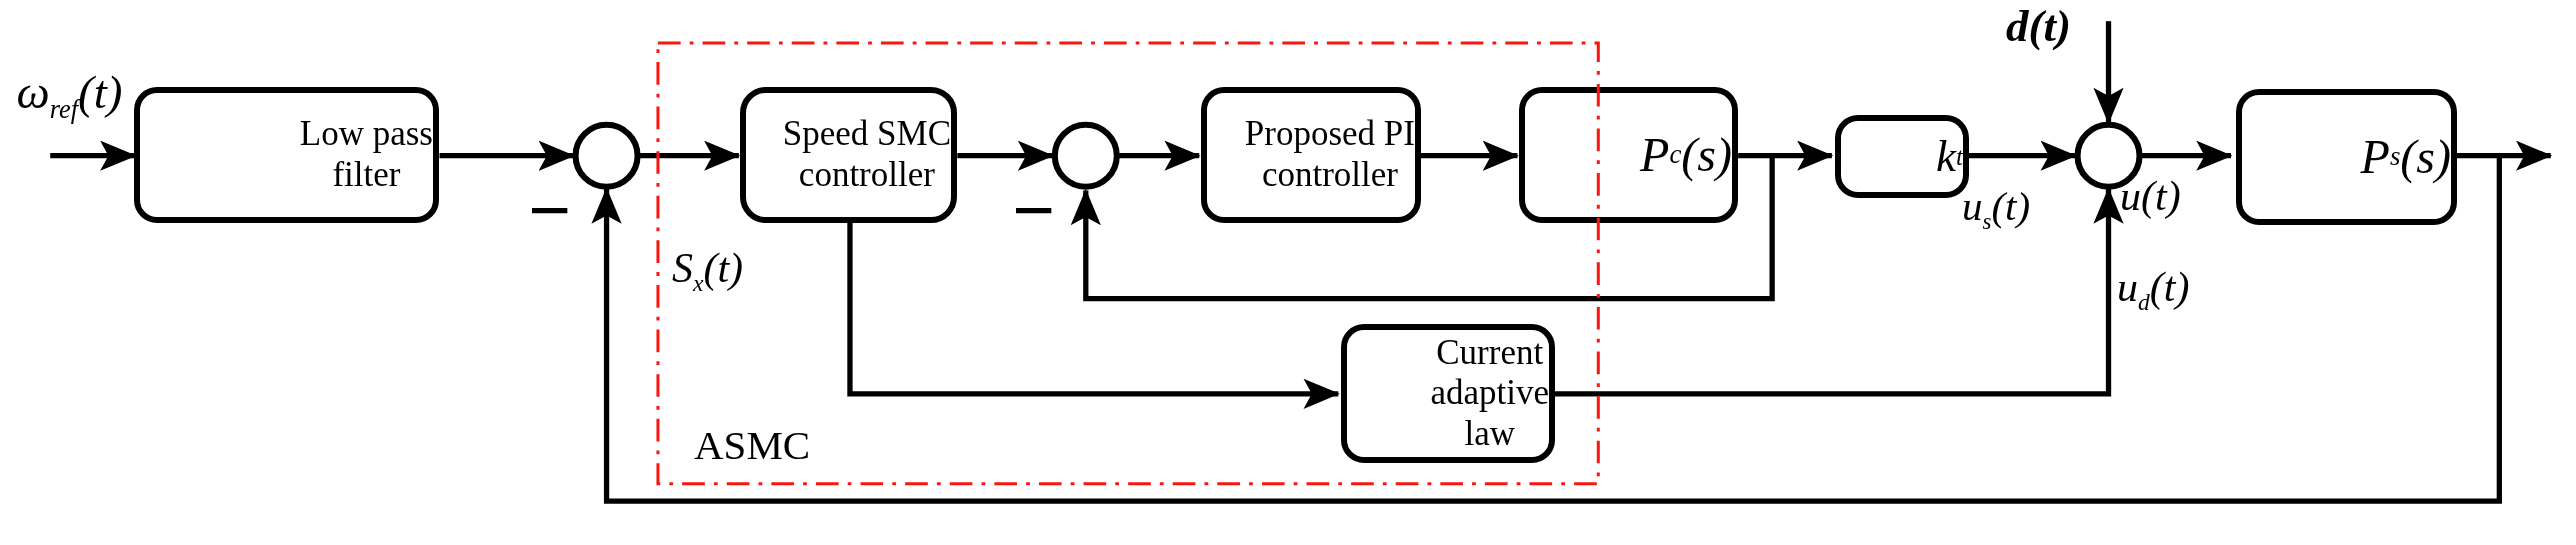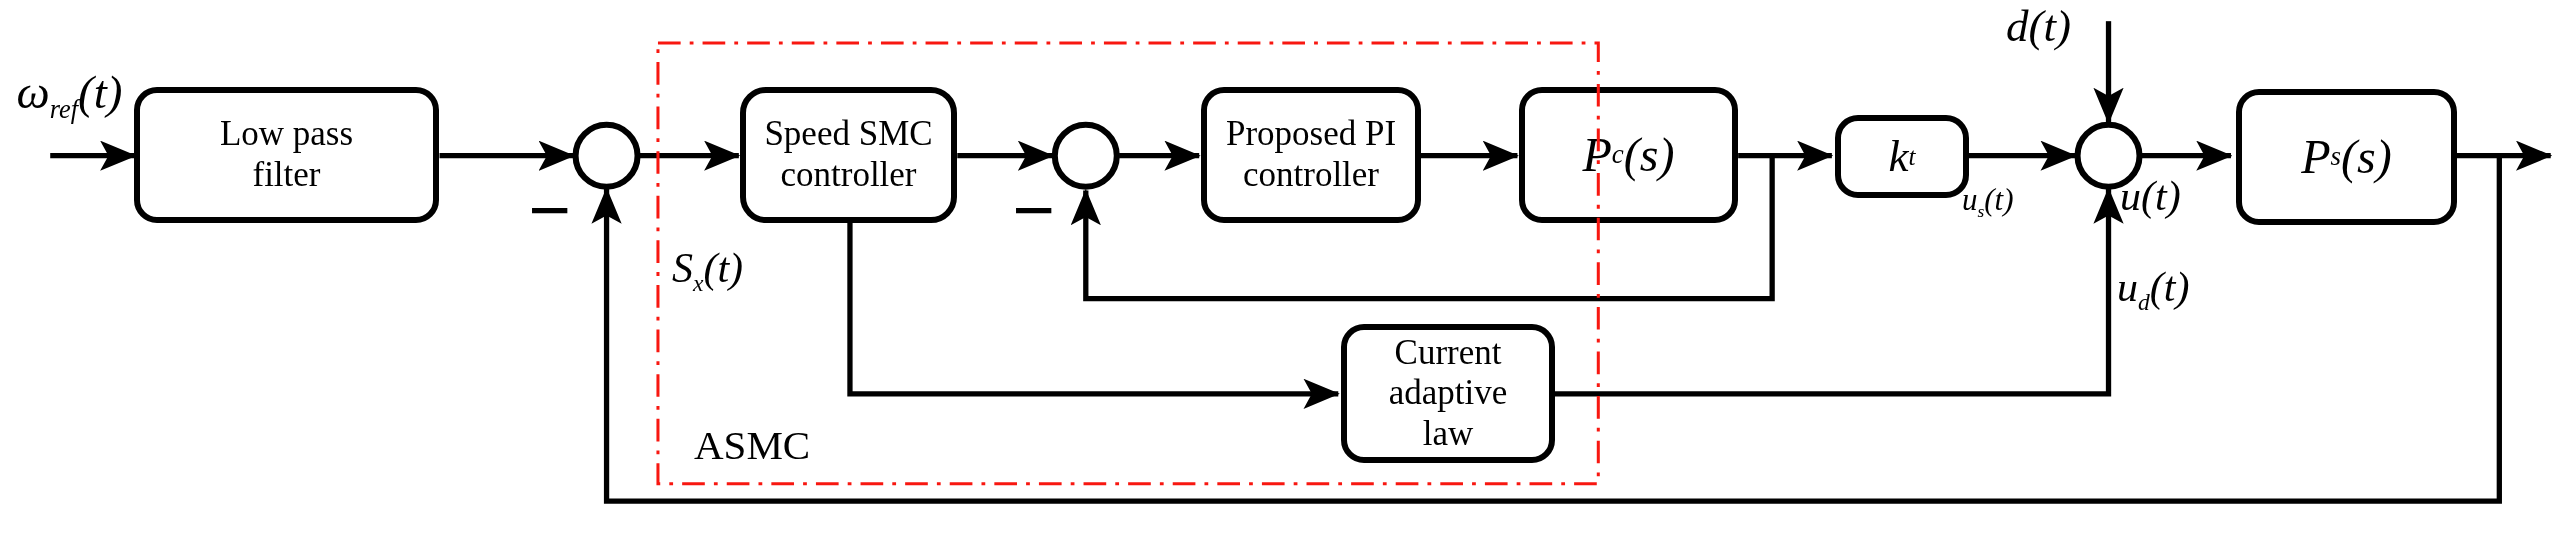--- a/index.html
+++ b/index.html
@@ -3,30 +3,30 @@
 <meta charset="utf-8">
 <style>
   html,body{margin:0;padding:0;background:#ffffff;}
   #canvas{position:relative;width:2576px;height:545px;background:#ffffff;overflow:hidden;
           font-family:"Liberation Serif",serif;color:#000;}
   svg.layer{position:absolute;left:0;top:0;width:2576px;height:545px;}
   #overlay{pointer-events:none;}
   .wire{stroke:#000;stroke-width:7;fill:none;}
   .sumjct{stroke:#000;stroke-width:8;fill:#fff;}
   .block{position:absolute;box-sizing:border-box;border:6px solid #000;border-radius:23px;
-         background:#fff;display:flex;align-items:center;justify-content:center;
+         background:#fff;display:flex;align-items:center;justify-content:flex-end;
          text-align:center;white-space:pre-line;font-size:35px;line-height:1.16;}
   .mathblock{font-style:italic;}
   .mlabel{position:absolute;font-style:italic;white-space:nowrap;}
   .msub{font-size:0.56em;font-style:italic;vertical-align:-0.38em;}
   .marg{font-style:italic;}
   .plain{position:absolute;font-style:normal;white-space:nowrap;}
   .minus{position:absolute;font-size:76px;line-height:1;font-style:normal;font-weight:bold;}
   .fs62{font-size:47px;} .fs60{font-size:45px;} .fs56{font-size:42px;}
-  .fs54{font-size:31px;} .fs44{font-size:41px;}
+  .fs54{font-size:41px;} .fs44{font-size:41px;}
   .pcfont{font-size:48px;} .ktfont{font-size:45px;}
 </style>
 </head>
 <body>
 
 <div id="canvas">
 
   <svg class="layer" viewBox="0 0 3405 721">
     <defs>
       <marker id="arrow" viewBox="0 0 48 40" refX="46" refY="20" markerWidth="48" markerHeight="40" orient="auto" markerUnits="userSpaceOnUse">
@@ -81,21 +81,21 @@
 law</span></div>
 
   <div class="mlabel fs62" style="left:16.6px;top:65px;">
     <span>ω</span><span class="msub">ref</span><span class="marg">(t)</span>
   </div>
 
   <div class="mlabel fs56" style="left:672px;top:244px;text-align:right;">
     <span>S</span><span class="msub">x</span><span class="marg">(t)</span>
   </div>
 
-  <div class="mlabel fs60" style="left:2006px;top:0px;">
+  <div class="mlabel fs60" style="left:2006px;top:0px;font-weight:bold;">
     <span>d</span><span class="marg">(t)</span>
   </div>
 
   <div class="mlabel fs54" style="left:1962px;top:182px;">
     <span>u</span><span class="msub">s</span><span class="marg">(t)</span>
   </div>
 
   <div class="mlabel fs56" style="left:2120px;top:172px;text-align:center;">
     <span>u</span><span class="marg">(t)</span>
   </div>

